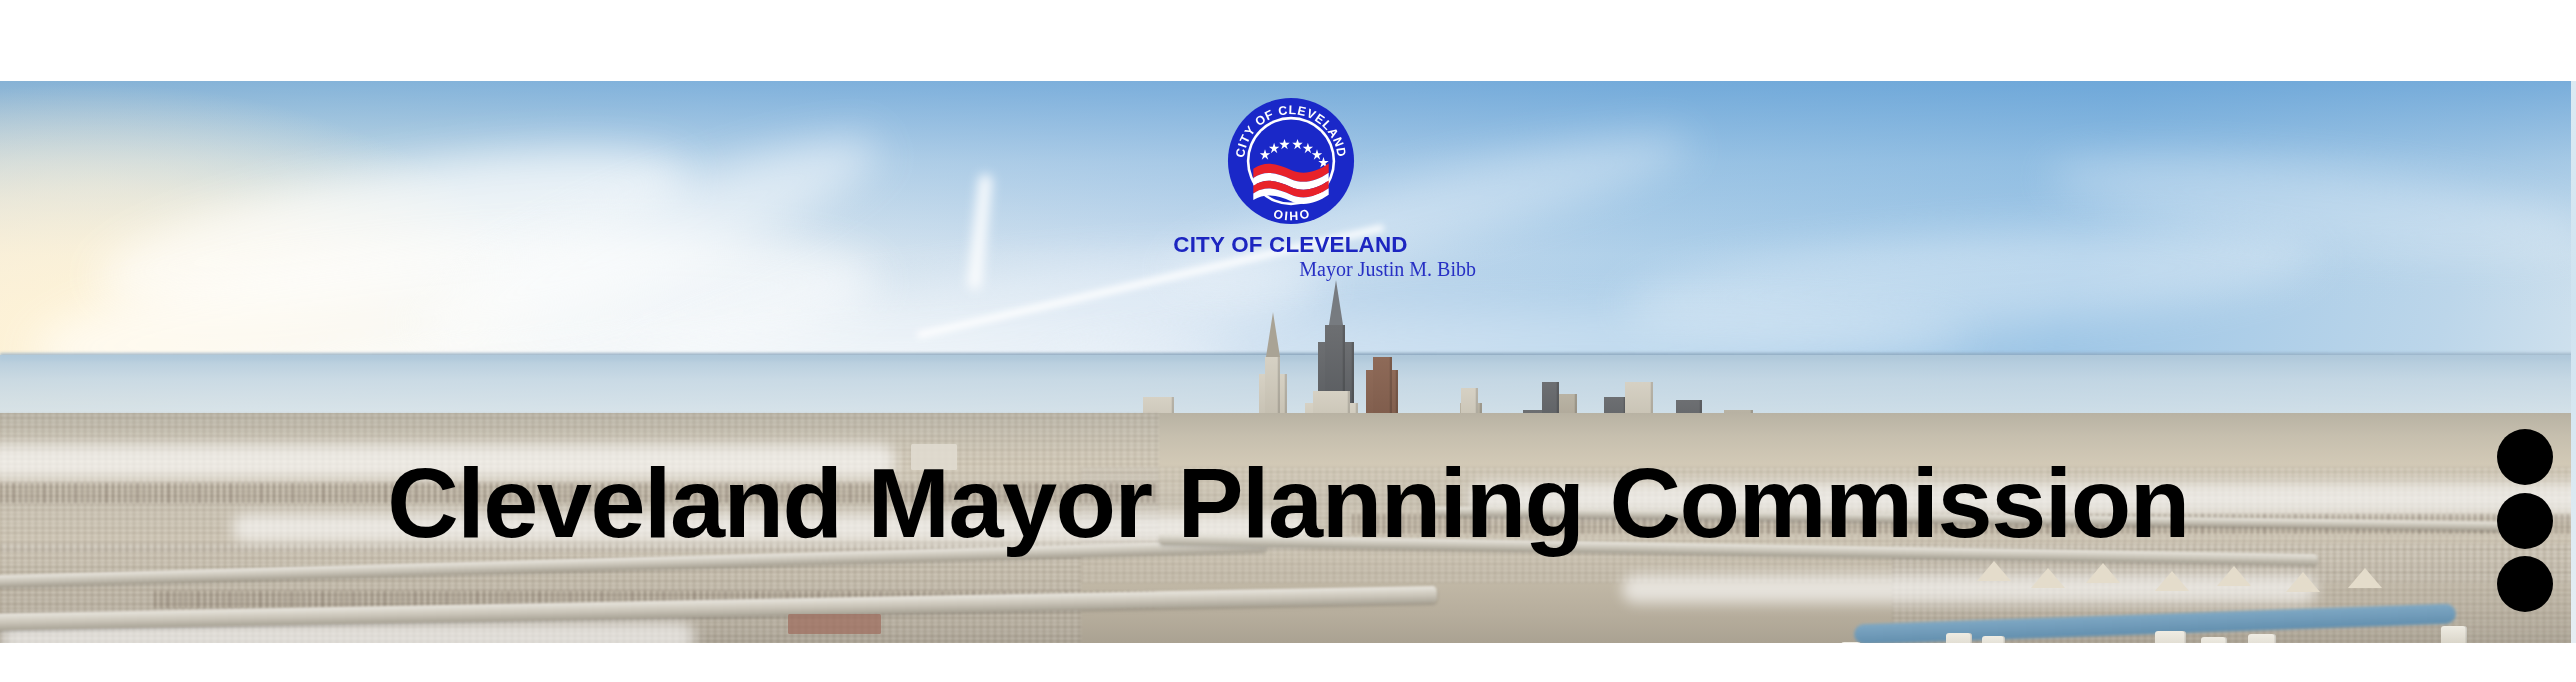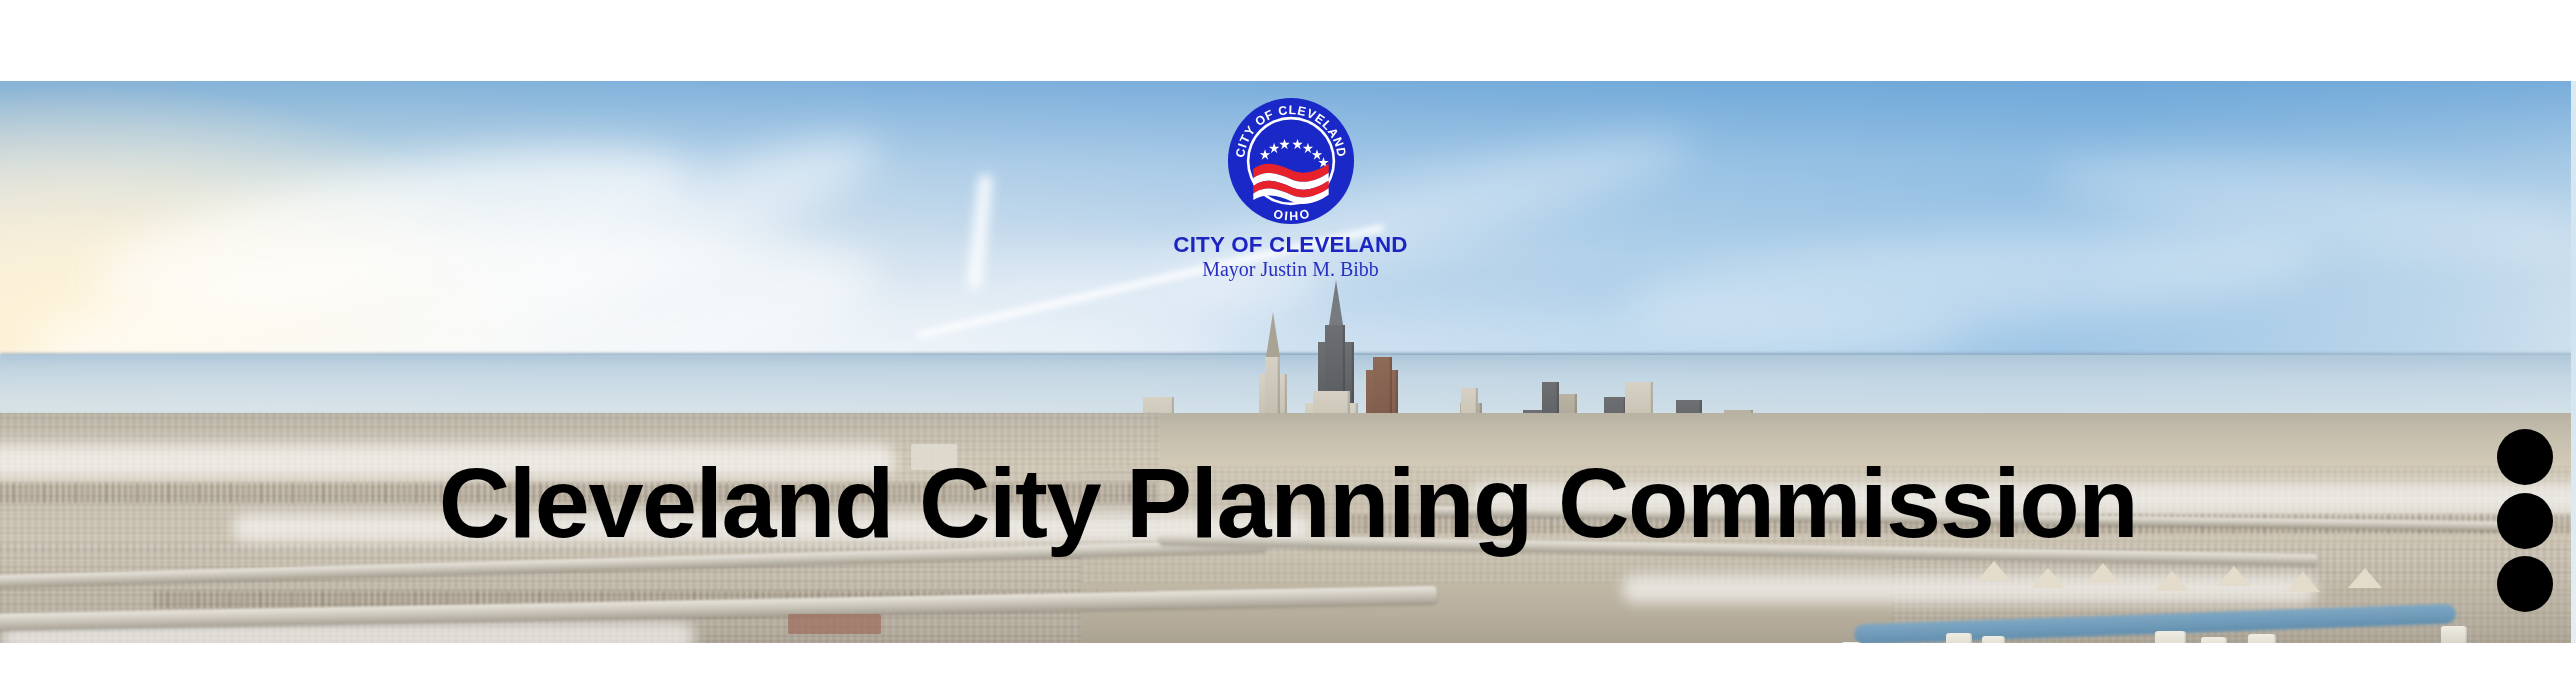--- a/index.html
+++ b/index.html
@@ -282,20 +282,21 @@
     white-space: nowrap;
   }
   #seal-sub {
     margin-top: 2.3px;
     color: #2730c4;
     font-family: "Liberation Serif", serif;
     font-weight: normal;
     font-size: 20px;
     line-height: 1.05;
     white-space: nowrap;
+    text-align: right;
   }
 
   
   #main-title {
     position: absolute;
     left: 0;
     top: 453px;
     width: 2576px;
     text-align: center;
     z-index: 25;
@@ -513,21 +514,21 @@
           </text>
           <text font-family="Liberation Sans, sans-serif" font-size="19" font-weight="bold" fill="#ffffff" letter-spacing="1.2">
             <textPath href="#ringBot" startOffset="50%" text-anchor="middle">OHIO</textPath>
           </text>
         </svg>
       </div>
       <div id="seal-title">CITY OF CLEVELAND</div>
       <div id="seal-sub">Mayor Justin M. Bibb</div>
     </div>
 
-    <div id="main-title" style="top:372px;">Cleveland City Planning Commission</div>
+    <div id="main-title" style="top:372px;">Cleveland Mayor Planning Commission</div>
 
     <div id="social" style="top:348px;">
 
       <a class="social-btn">
         <svg viewBox="0 0 72 72" xmlns="http://www.w3.org/2000/svg">
           <defs>
             <mask id="ytmask">
               <rect width="72" height="72" fill="#fff"></rect>
               <rect x="18" y="23" width="36" height="26" rx="8" ry="8" fill="#000"></rect>
               <polygon points="32,30 45,36.5 32,43" fill="#fff"></polygon>

